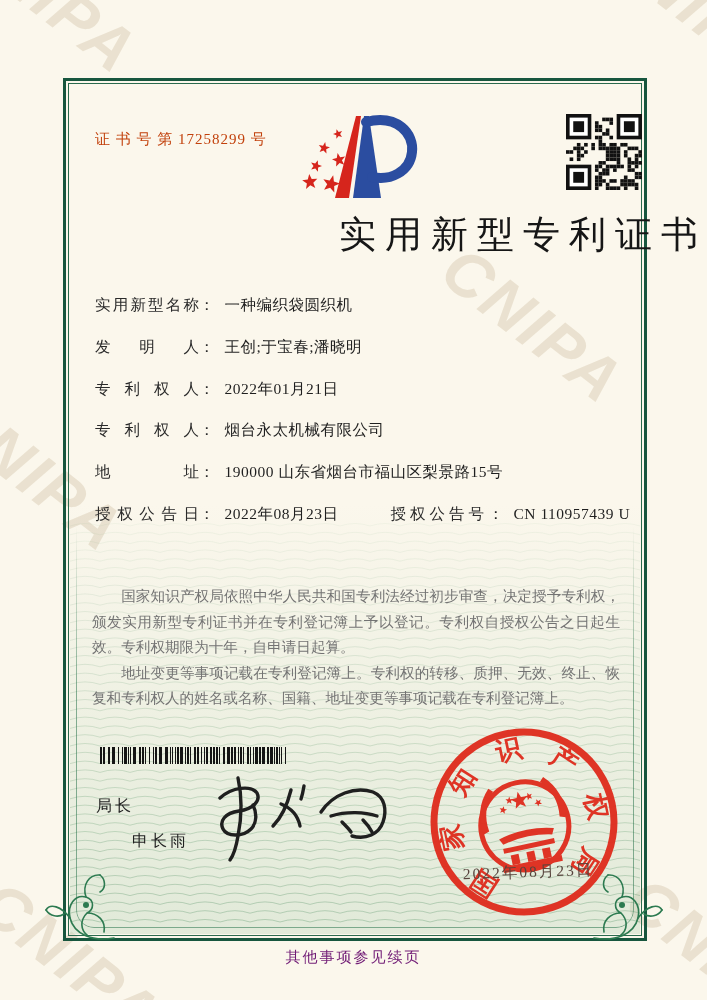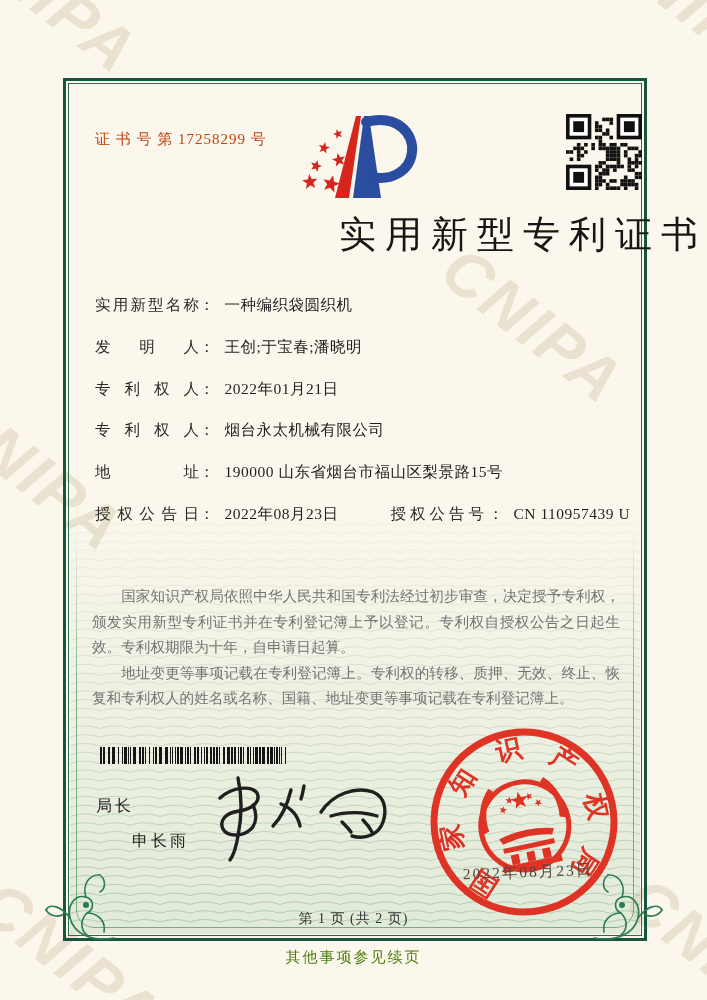--- a/index.html
+++ b/index.html
@@ -38,21 +38,21 @@
   .barcode{position:absolute;left:100px;top:747px;width:187px;height:17px;}
   .issuer-title{position:absolute;left:96px;top:796px;font-size:16px;letter-spacing:3px;}
   .issuer-name{position:absolute;left:96px;top:831px;font-size:16px;letter-spacing:3px;margin-left:36px;}
   .signature{position:absolute;left:205px;top:768px;}
   .seal{position:absolute;left:424px;top:722px;opacity:.95;}
   .seal-date{position:absolute;left:428px;top:862px;width:200px;text-align:center;
              font-size:15.5px;letter-spacing:2px;color:#57433c;transform:rotate(-2deg);}
   .page-info{position:absolute;left:0;right:0;top:910px;text-align:center;font-size:14px;
              color:#333;letter-spacing:1px;}
   .foot-note{position:absolute;left:0;right:0;top:948px;text-align:center;font-size:15px;
-             color:#4d7c0f;letter-spacing:2px;}
+             color:#701a75;letter-spacing:2px;}
   .ornament{position:absolute;}
 </style>
 </head>
 <body>
 
 <div class="page">
 
   <div class="wm" style="left:-58px;top:-42px">CNIPA</div>
   <div class="wm" style="left:588px;top:-34px">CNIPA</div>
   <div class="wm" style="left:428px;top:288px">CNIPA</div>
@@ -410,15 +410,14 @@
         <rect x="96" y="130" width="8" height="10"></rect>
         <rect x="112" y="130" width="8" height="10"></rect>
         <rect x="70" y="140" width="60" height="6"></rect>
         <path d="M58,104 q-4,-26 14,-44 l4,4 q-15,16 -12,38 Z"></path>
         <path d="M142,104 q4,-26 -14,-44 l-4,4 q15,16 12,38 Z"></path>
       </g>
     </g>
   </svg>
   <div class="seal-date">2022年08月23日</div>
 
-  <div class="page-info">第 1 页 (共 2 页)</div>
   <div class="foot-note">其他事项参见续页</div>
 </div>
 
 </body></html>

